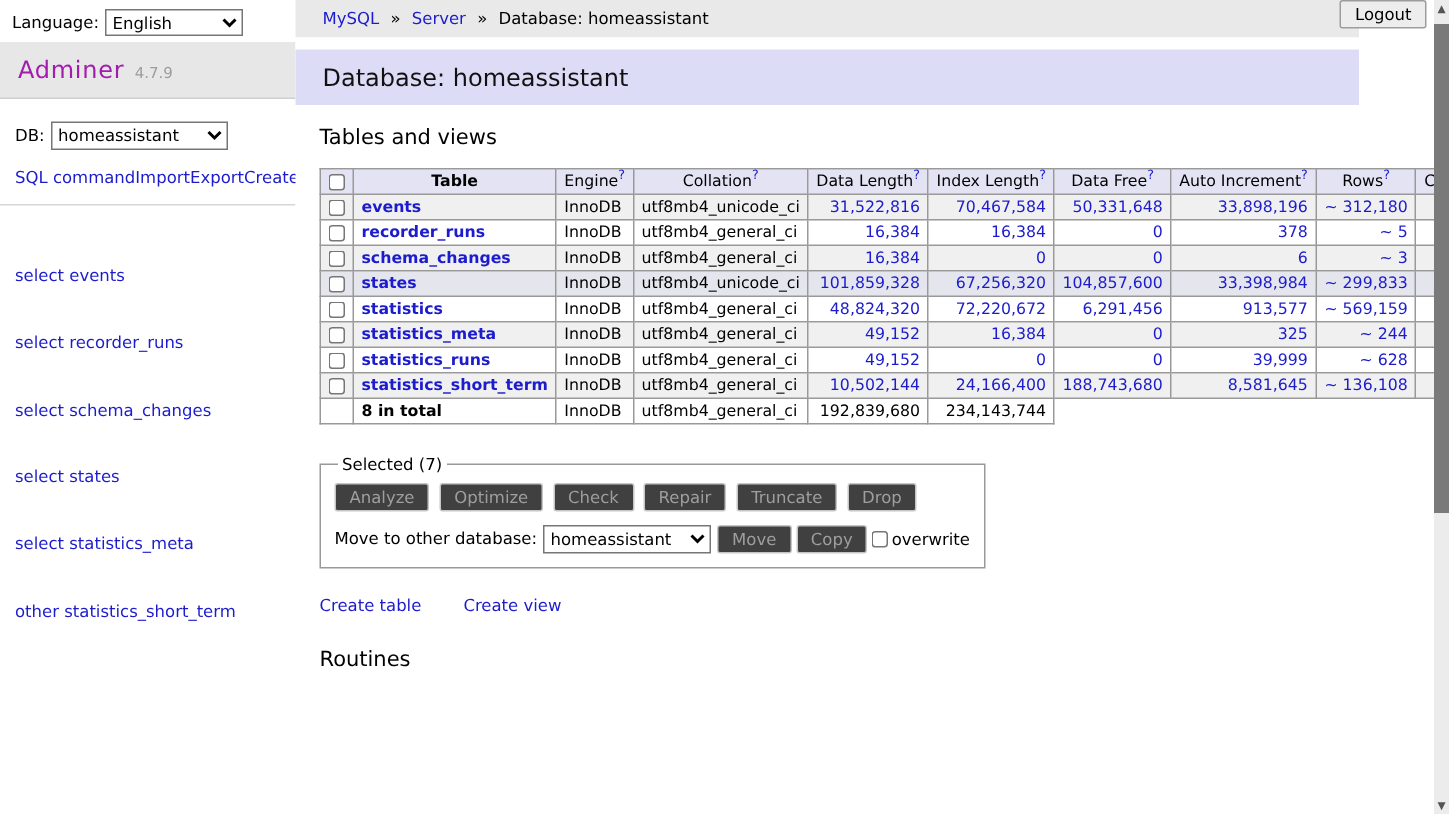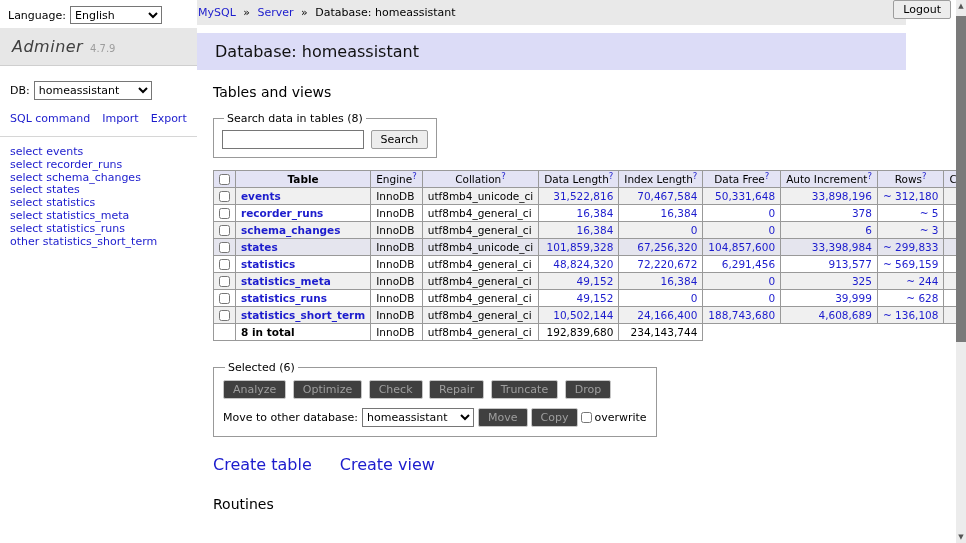--- a/index.html
+++ b/index.html
@@ -7,41 +7,41 @@
   body { font-family: "DejaVu Sans", "Liberation Sans", sans-serif; background: #fff; color: #000; font-size: 12px; }
   a { color: #1c1ccd; text-decoration: none; cursor: pointer; }
 
   .screen { position: relative; width: 966px; height: 543px; background: #fff; overflow: hidden; }
 
   
   .lang-bar { position: absolute; left: 0; top: 0; width: 199px; height: 28px; padding: 6px 0 0 8px; font-size: 11px; white-space: nowrap; background: #fff; }
   .lang-select { width: 92px; height: 18px; font-size: 11px; margin-left: 4px; border: 1px solid #767676; background: #fff; font-family: inherit; }
 
   
-  .breadcrumb { position: absolute; left: 197px; top: 0; width: 709px; height: 25px; background: #e9e9e9; padding: 6px 0 0 1px; font-size: 11px; white-space: nowrap; }
+  .breadcrumb { position: absolute; left: 197px; top: 0; width: 709px; height: 25px; background: #e9e9e9; padding: 6px 0 0 18px; font-size: 11px; white-space: nowrap; }
   .breadcrumb .sep { margin: 0 4px; color: #000; }
 
   .logout-btn { position: absolute; top: 0; right: 15px; }
 
   
   button { font-family: inherit; font-size: 11px; padding: 2px 9px; height: 19px; line-height: 13px; background: #ededed; border: 1px solid #9d9d9d; border-radius: 2px; color: #000; }
   button:disabled { color: #9e9e9e; border-color: #c6c6c6; background: #404040; }
 
   
   .sidebar { position: absolute; left: 0; top: 28px; width: 197px; height: 515px; background: #fff; }
   .app-title { background: #e7e7e7; border-bottom: 1px solid #cfcfcf; padding: 9px 12px; height: 38px; }
-  .app-name { font-size: 16px; font-style: italic; color: #404040; letter-spacing: .5px; }
+  .app-name { font-size: 16px; color: #a21caf; letter-spacing: .5px; }
   .app-version { font-size: 10px; color: #9d9d9d; margin-left: 3px; }
   .db-row { padding: 15px 10px 0; font-size: 11px; white-space: nowrap; }
   .db-select { width: 118px; height: 19px; font-size: 11px; margin-left: 4px; border: 1px solid #767676; background: #fff; font-family: inherit; }
   .cmd-links { padding: 12px 10px 0; font-size: 11px; line-height: 14px; width: 190px; }
-  .cmd-links a { margin-right: 12px; white-space: nowrap; }
+  .cmd-links a { white-space: nowrap; }
   .side-rule { border: none; border-top: 1px solid #d6d6d6; margin: 10px 0 0 0; }
   .table-links { padding: 9px 10px 0; font-size: 11px; line-height: 12.8px; }
-  .table-links a { display: block; white-space: nowrap; }
+  .table-links a { display: block; white-space: nowrap; margin-top: 32px; }
 
   
   .content { position: absolute; left: 197px; top: 25px; width: 709px; height: 518px; background: #fff; }
   .page-title { margin: 8px 0 0; background: #dcdcf7; padding: 9px 0 9px 18px; font-size: 16px; font-weight: normal; color: #111; }
   .action-links { margin: 18px 0 0 16px; font-size: 11px; }
   .action-links a { margin-right: 20px; }
   .section-heading { font-size: 14px; font-weight: normal; color: #000; }
   .h-tables { margin: 14px 0 0 16px; }
   .h-routines { margin: 22px 0 0 16px; }
 
@@ -69,21 +69,21 @@
   input[type=checkbox] { width: 11px; height: 11px; margin: 0; vertical-align: middle; }
 
   
   .selected-fieldset { margin: 20px 0 0 16px; width: 404px; padding: 6px 9px 9px; }
   .btn-row button { margin-right: 3px; }
   .move-row { margin-top: 9px; font-size: 11px; white-space: nowrap; }
   .move-db-select { width: 112px; height: 19px; font-size: 11px; border: 1px solid #767676; background: #fff; font-family: inherit; margin: 0 4px 0 4px; vertical-align: middle; }
   .move-row button { vertical-align: middle; margin-right: 3px; }
   .move-row .ovw { margin-left: 2px; }
 
-  .create-links { margin: 18px 0 0 16px; font-size: 16px; }
+  .create-links { margin: 18px 0 0 16px; font-size: 11px; }
   .create-links a { margin-right: 28px; }
 
   
   .scrollbar { position: absolute; right: 0; top: 0; width: 10px; height: 543px; background: #ececec; }
   .scroll-up, .scroll-down { position: absolute; left: 0; width: 10px; height: 12px; color: #555; font-size: 7px; text-align: center; line-height: 12px; }
   .scroll-up { top: 0; }
   .scroll-down { bottom: 0; }
   .scroll-thumb { position: absolute; left: 0; top: 16px; width: 10px; height: 326px; background: #7a7a7a; }
 </style>
 </head>
@@ -119,38 +119,31 @@
     </div>
     <div class="cmd-links">
       <a href="#">SQL command</a><a href="#">Import</a><a href="#">Export</a><a href="#">Create table</a>
     </div>
     <hr class="side-rule">
     <div class="table-links">
       <a href="#">select events</a>
       <a href="#">select recorder_runs</a>
       <a href="#">select schema_changes</a>
       <a href="#">select states</a>
-      <a href="#">select statistics</a>
       <a href="#">select statistics_meta</a>
-      <a href="#">select statistics_runs</a>
       <a href="#">other statistics_short_term</a>
     </div>
   </div>
 
   <div class="content">
     <h2 class="page-title">Database: homeassistant</h2>
 
 
     <h3 class="section-heading h-tables">Tables and views</h3>
 
-    <fieldset class="search-fieldset">
-      <legend>Search data in tables (8)</legend>
-      <input type="text" class="search-input" value="" style="">
-      <button>Search</button>
-    </fieldset>
 
     <table class="tables-list">
       <colgroup>
         <col style="width:20px">
           <col style="width:118px">
           <col style="width:45px">
           <col style="width:100px">
           <col style="width:70px">
           <col style="width:72px">
           <col style="width:66px">
@@ -258,38 +251,38 @@
           <td></td>
         </tr>
         <tr class="shaded">
           <td class="cb"><input type="checkbox" style=""></td>
           <th><a href="#">statistics_short_term</a></th>
           <td>InnoDB</td>
           <td>utf8mb4_general_ci</td>
           <td class="num"><a href="#">10,502,144</a></td>
           <td class="num"><a href="#">24,166,400</a></td>
           <td class="num"><a href="#">188,743,680</a></td>
-          <td class="num"><a href="#">4,608,689</a></td>
+          <td class="num"><a href="#">8,581,645</a></td>
           <td class="num"><a href="#">~ 136,108</a></td>
           <td></td>
         </tr>
         <tr class="total-row">
           <td class="cb"></td>
           <th>8 in total</th>
           <td>InnoDB</td>
           <td>utf8mb4_general_ci</td>
           <td class="num">192,839,680</td>
           <td class="num">234,143,744</td>
           <td class="blank" colspan="4"></td>
         </tr>
       </tbody>
     </table>
 
     <fieldset class="selected-fieldset">
-      <legend>Selected (6)</legend>
+      <legend>Selected (7)</legend>
       <div class="btn-row">
         <button disabled="">Analyze</button>
         <button disabled="">Optimize</button>
         <button disabled="">Check</button>
         <button disabled="">Repair</button>
         <button disabled="">Truncate</button>
         <button disabled="">Drop</button>
       </div>
       <div class="move-row">
         <span>Move to other database:</span><select class="move-db-select">

